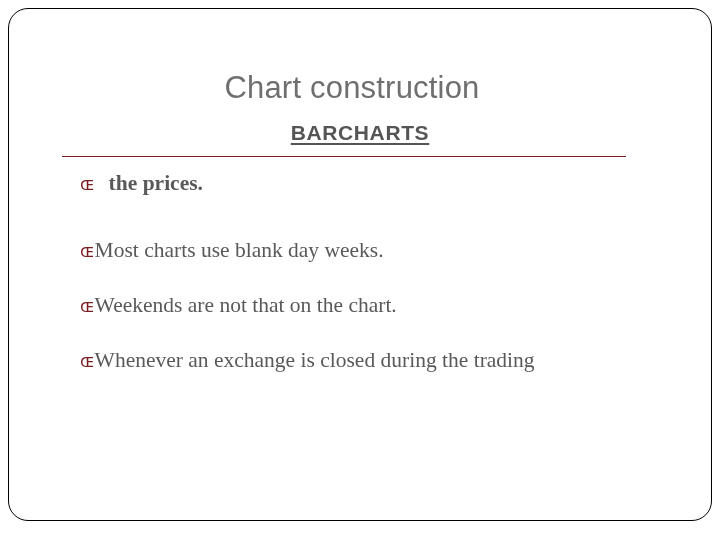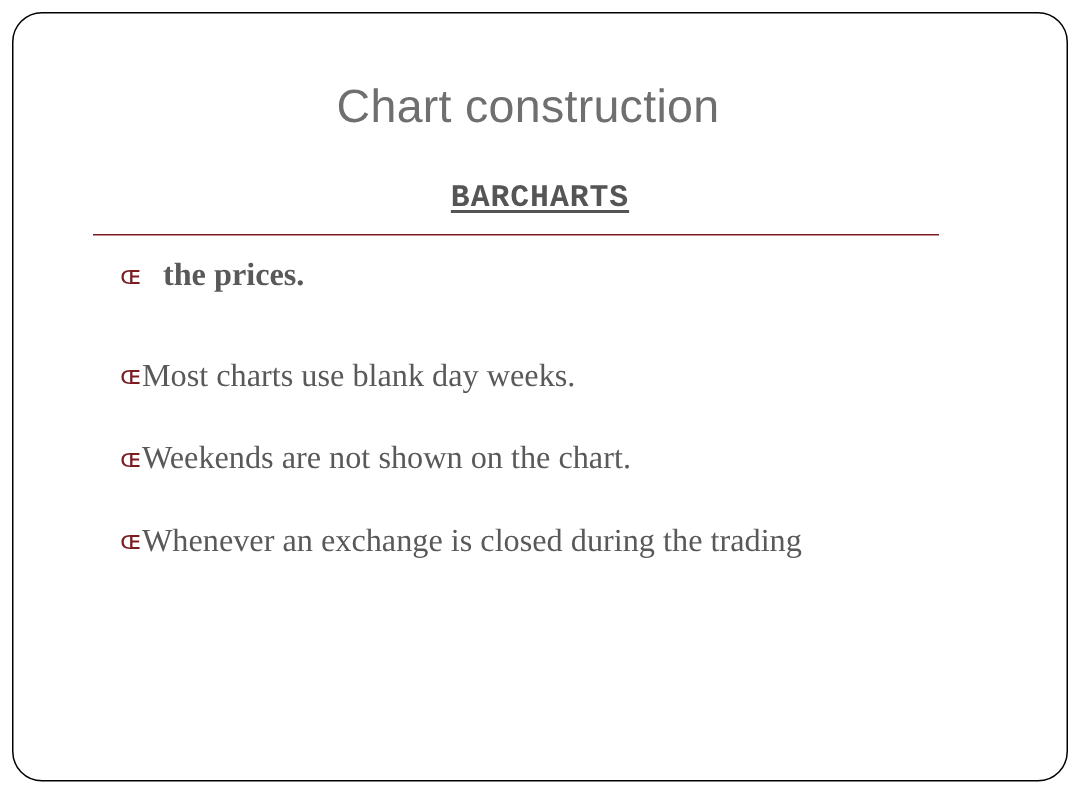--- a/index.html
+++ b/index.html
@@ -31,38 +31,38 @@
     height: 513px;
     box-sizing: border-box;
     border: 1.4px solid #000000;
     border-radius: 20px;
     pointer-events: none;
   }
 
   .slide-title {
     position: absolute;
     left: 0;
-    top: 52px;
+    top: 69px;
     width: 704px;
     text-align: center;
     font-family: "Liberation Sans", sans-serif;
     font-size: 31px;
     line-height: 38px;
     font-weight: 400;
     color: #6f6f6f;
     letter-spacing: 0.2px;
   }
 
   .slide-subtitle {
     position: absolute;
     left: 0;
     top: 120px;
     width: 720px;
     text-align: center;
-    font-family: Liberation Mono, monospace;
+    font-family: Liberation Sans, sans-serif;
     font-size: 21px;
     line-height: 26px;
     font-weight: bold;
     color: #555555;
     letter-spacing: 0.6px;
   }
   .slide-subtitle span {
     text-decoration: underline;
     text-underline-offset: 3px;
   }
@@ -150,21 +150,21 @@
       <span class="bullet-text">
         <span>Most charts use blank day weeks.</span>
       </span>
     </div>
 
     <div class="gap-2"></div>
 
     <div class="bullet-row">
       <span class="bullet-glyph">ɶ</span>
       <span class="bullet-text">
-        <span>Weekends are not shown on the chart.</span>
+        <span>Weekends are not that on the chart.</span>
       </span>
     </div>
 
     <div class="gap-3"></div>
 
     <div class="bullet-row">
       <span class="bullet-glyph">ɶ</span>
       <span class="bullet-text">
         <span>Whenever an exchange is closed during the trading</span>
       </span>

